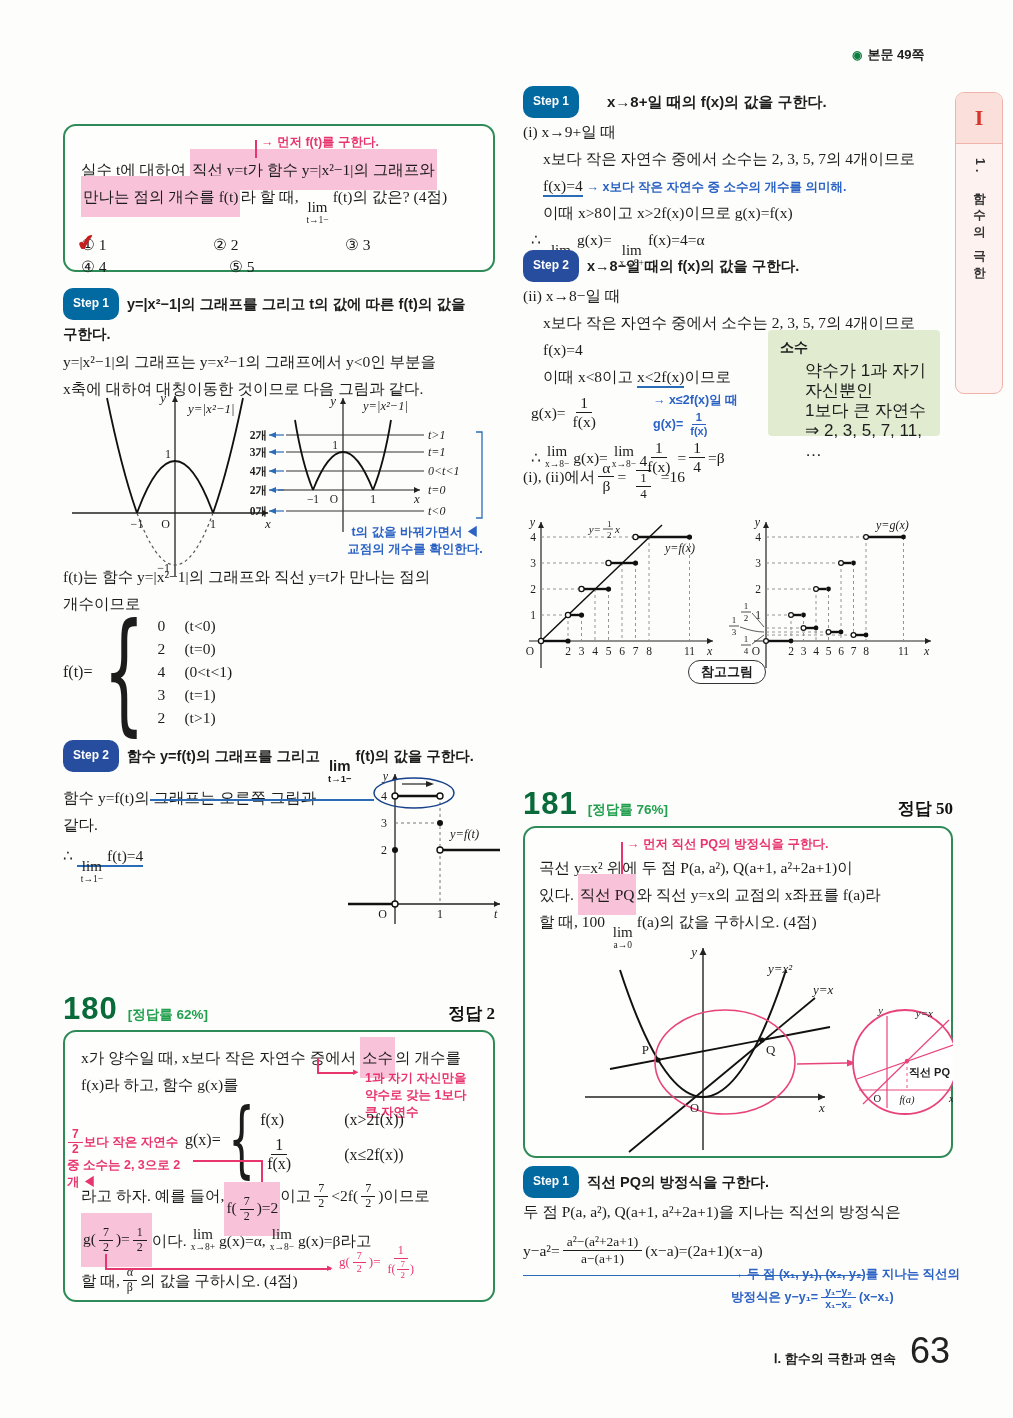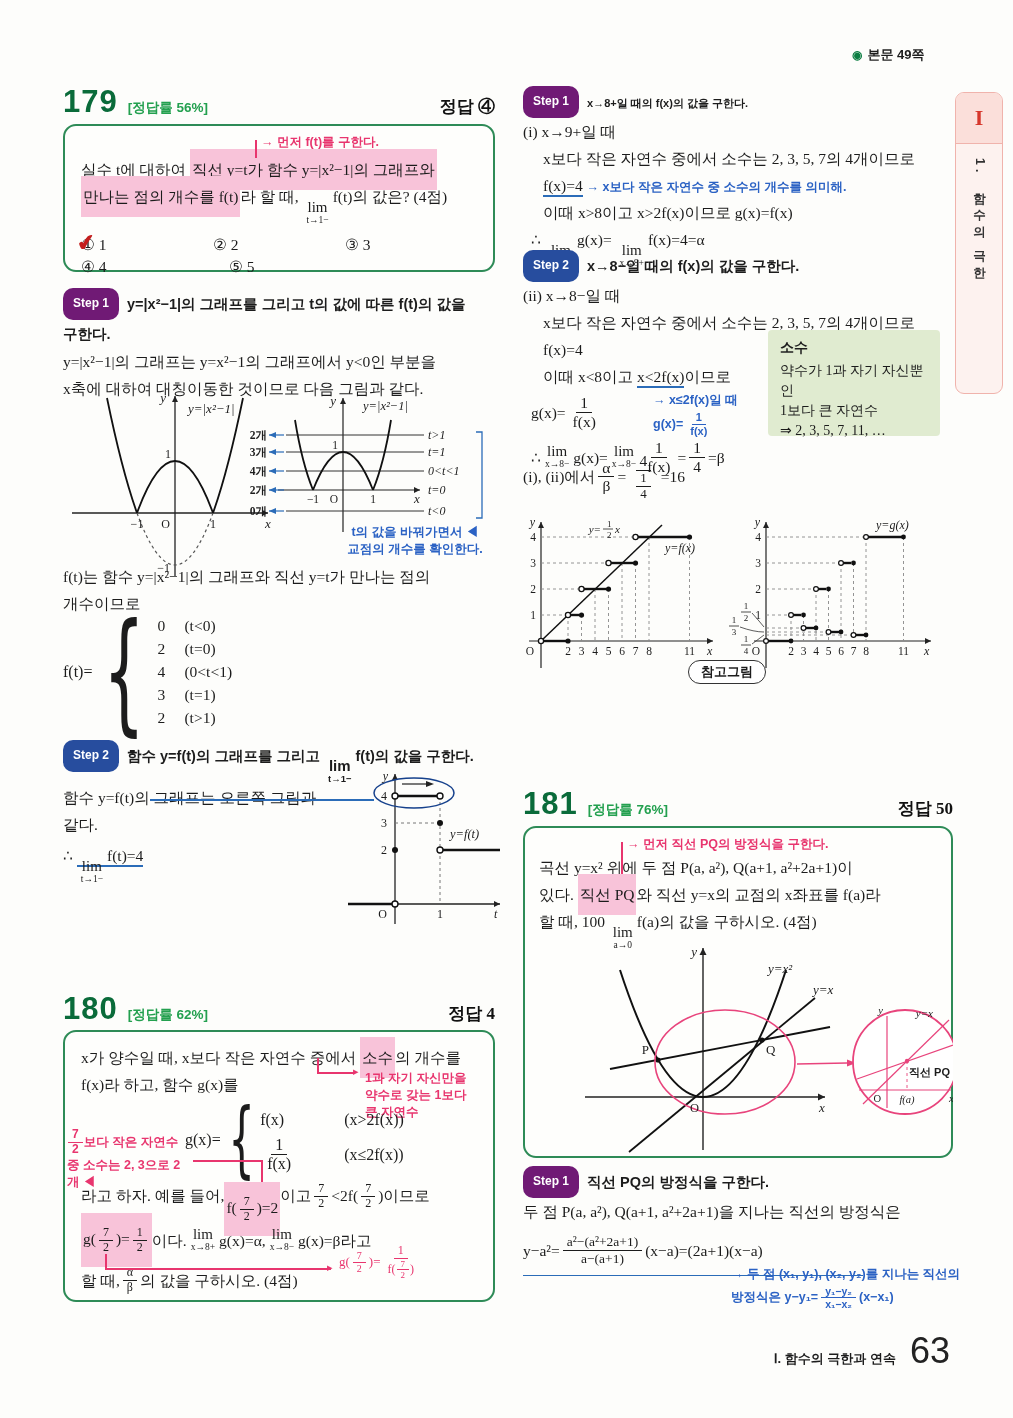--- a/index.html
+++ b/index.html
@@ -13,21 +13,21 @@
   .prate{font-size:13.5px;font-weight:bold;color:#23a04f;font-family:"Liberation Sans",sans-serif;}
   .pans{margin-left:auto;font-size:17px;font-weight:bold;color:#111;}
   
   .qbox{position:absolute;border:2px solid #2e8b57;border-radius:13px;background:#fefefc;box-sizing:border-box;}
   .qtext{font-size:15.5px;line-height:27px;}
   .hl{background:#f8c3d9;padding:12px 2px;}
   .pink{color:#e8356e;}
   .blue{color:#2b62c4;}
   .badge{display:inline-block;border-radius:10px;color:#fff;font-family:"Liberation Sans",sans-serif;
          font-size:12px;font-weight:bold;padding:2px 10px 3px;vertical-align:2px;margin-right:8px;}
-  .badge.red{background:#701a75;}
+  .badge.red{background:#0369a1;}
   .badge.navy{background:#274d9e;}
   .line{font-size:15.5px;line-height:27px;}
   .lim{display:inline-flex;flex-direction:column;align-items:center;line-height:1;vertical-align:-10px;margin:0 4px;}
   .lim .lw{font-size:15px;}
   .lim .ls{font-size:9.5px;margin-top:1px;}
   .frac{display:inline-flex;flex-direction:column;align-items:center;line-height:1.15;vertical-align:middle;margin:0 3px;text-align:center;}
   .frac>.fn{padding:0 4px;border-bottom:1.2px solid currentColor;}
   .frac>.fd{padding:0 4px;}
   .fs12{font-size:12px;}
   .brc{font-family:"DejaVu Sans",sans-serif;font-weight:400;line-height:.85;display:inline-block;
@@ -38,21 +38,21 @@
   .ul-blue{border-bottom:2px solid #2b6cb8;padding-bottom:1px;}
   .vl{position:absolute;width:1.5px;}
   .hlns{position:absolute;height:1.5px;}
   .pkbg{background:#e8356e;}
   .blbg{background:#2b6cb8;}
   .chk{position:absolute;color:#c41e1e;font-size:22px;font-weight:bold;transform:rotate(-8deg);}
   .choices{display:flex;font-size:15.5px;margin-top:4px;}
   .choices span{width:148px;}
   .greenbox{position:absolute;background:#e0ebd0;border-radius:4px;padding:9px 12px;box-sizing:border-box;}
   .greenbox .gt{font-size:14px;font-weight:bold;font-family:"Liberation Sans",sans-serif;margin-bottom:4px;}
-  .greenbox .gl{font-size:14px;line-height:20px;font-family:Liberation Serif, serif;}
+  .greenbox .gl{font-size:17px;line-height:20px;font-family:Liberation Sans, sans-serif;margin-left:25px;}
   .cap-pill{position:absolute;border:1.3px solid #333;border-radius:12px;padding:2px 12px;
             font-size:13px;font-weight:bold;font-family:"Liberation Sans",sans-serif;background:#fff;}
   .footerbar{position:absolute;display:flex;align-items:baseline;justify-content:flex-end;gap:14px;}
   .fsec{font-size:13px;font-weight:bold;font-family:"Liberation Sans",sans-serif;}
   .fpage{font-size:36px;color:#222;font-family:"Liberation Sans",sans-serif;}
   .tab{position:absolute;width:46px;border:1.5px solid #f0b3ac;border-radius:9px;background:#fdf2ef;overflow:hidden;}
   .tab .tabI{height:50px;display:flex;align-items:center;justify-content:center;background:#fbdfda;
              color:#d6372c;font-size:22px;font-weight:bold;border-bottom:1px solid #f0b3ac;}
   .tab .tabC{writing-mode:vertical-rl;margin:14px auto 0;font-size:12.5px;font-weight:bold;color:#333;
              font-family:"Liberation Sans",sans-serif;letter-spacing:4px;height:210px;}
@@ -70,25 +70,20 @@
   <div class="refhdr" style="left:852px;top:46px;">
     <span class="refdot">◉</span>
     <span>본문 49쪽</span>
   </div>
 
   <div class="tab" style="left:955px;top:92px;height:300px;">
     <div class="tabI">I</div>
     <div class="tabC">1. 함수의 극한</div>
   </div>
 
-  <div class="phdr" style="left:63px;top:84px;width:432px;">
-    <span class="pnum">179</span>
-    <span class="prate">[정답률 56%]</span>
-    <span class="pans">정답 ④</span>
-  </div>
 
   <div class="qbox" style="left:63px;top:124px;width:432px;height:148px;padding:30px 16px 8px;">
     <div class="abs pink note-s" style="left:196px;top:8px;">
       <span>→ </span><span>먼저 f(t)를 구한다.</span></div>
     <div class="vl pkbg" style="left:190px;top:14px;height:18px;"></div>
     <div class="qtext">
       <span>실수 t에 대하여 </span><span class="hl">직선 y=t가 함수 y=|x²−1|의 그래프와</span><br>
       <span class="hl">만나는 점의 개수를 f(t)</span><span>라 할 때, </span><span class="lim">
           <span class="lw">lim</span>
           <span class="ls">t→1−</span>
@@ -257,21 +252,21 @@
     <text x="47" y="59" font-size="12" text-anchor="end">3</text>
     <text x="47" y="86" font-size="12" text-anchor="end">2</text>
     <text x="47" y="150" font-size="12" text-anchor="end">O</text>
     <text x="100" y="150" font-size="12" text-anchor="middle">1</text>
     <text x="110" y="70" font-size="12.5" font-style="italic">y=f(t)</text>
   </svg>
 
   <div class="phdr" style="left:63px;top:991px;width:432px;">
     <span class="pnum">180</span>
     <span class="prate">[정답률 62%]</span>
-    <span class="pans">정답 4</span>
+    <span class="pans">정답 2</span>
   </div>
 
   <div class="qbox" style="left:63px;top:1030px;width:432px;height:272px;padding:12px 16px;">
     <div class="qtext">
       <span>x가 양수일 때, x보다 작은 자연수 중에서 </span><span class="hl">소수</span><span>의 개수를</span><br>
       <span>f(x)라 하고, 함수 g(x)를</span>
     </div>
 
     <div class="abs pink note-s" style="right:6px;top:38px;width:122px;">
       <span>1과 자기 자신만을</span><br><span>약수로 갖는 1보다</span><br><span>큰 자연수</span>
@@ -375,21 +370,21 @@
               <span class="fn">7</span>
               <span class="fd">2</span>
             </span>
             <span>)</span>
           </span>
         </span>
     </div>
   </div>
 
   <div class="abs" style="left:523px;top:86px;width:436px;">
-    <div class="line"><span class="badge red">Step 1</span><b class="sans" style="font-size:11px;">x→8+일 때의 f(x)의 값을 구한다.</b></div>
+    <div class="line"><span class="badge red">Step 1</span><b class="sans" style="font-size:15px;margin-left:20px;">x→8+일 때의 f(x)의 값을 구한다.</b></div>
     <div class="line">(i) x→9+일 때</div>
     <div class="line" style="padding-left:20px;">x보다 작은 자연수 중에서 소수는 2, 3, 5, 7의 4개이므로</div>
     <div class="line" style="padding-left:20px;"><span class="ul-blue">f(x)=4</span>
       <span class="blue note-s" style="font-weight:bold;"><span> → </span><span>x보다 작은 자연수 중 소수의 개수를 의미해.</span></span></div>
     <div class="line" style="padding-left:20px;">이때 x&gt;8이고 x&gt;2f(x)이므로 g(x)=f(x)</div>
     <div class="line" style="padding-left:8px;"><span>∴ </span><span class="lim">
           <span class="lw">lim</span>
           <span class="ls">x→8+</span>
         </span><span>g(x)= </span><span class="lim">
           <span class="lw">lim</span>

